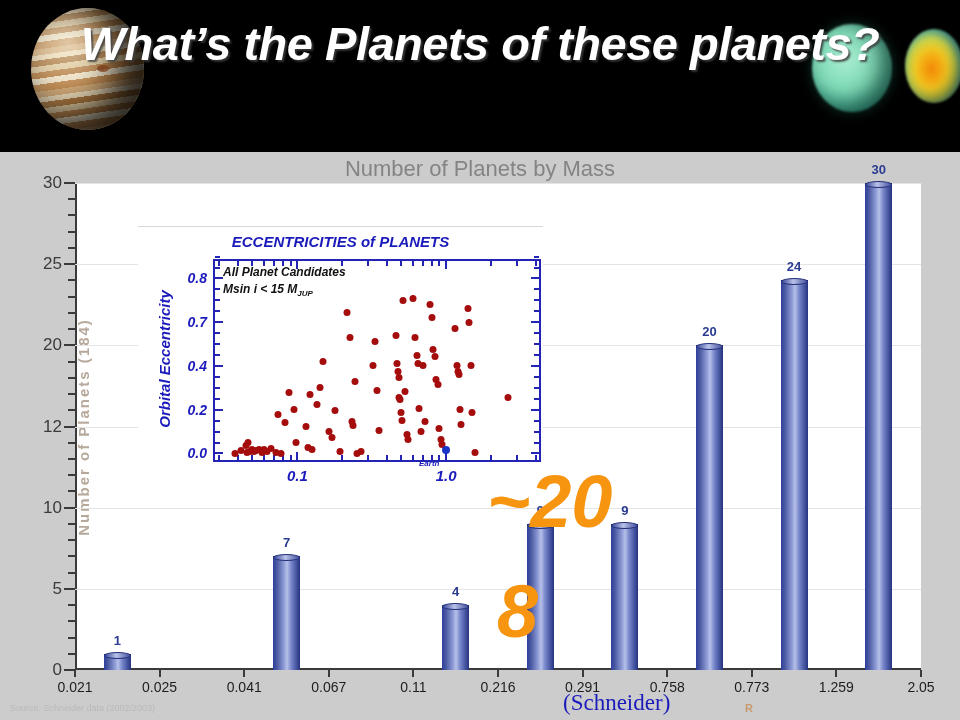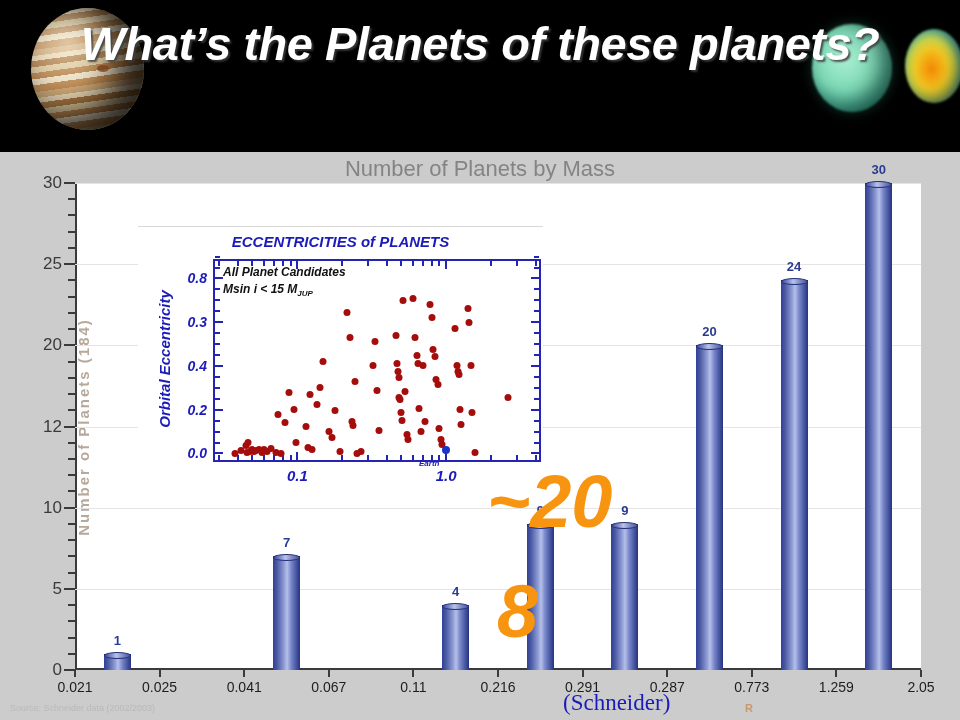--- a/index.html
+++ b/index.html
@@ -273,21 +273,21 @@
           <div class="xlabel-text" style="left: 169.2px;">0.041</div>
           <div class="tick-x" style="left: 252.8px;"></div>
           <div class="xlabel-text" style="left: 253.8px;">0.067</div>
           <div class="tick-x" style="left: 337.4px;"></div>
           <div class="xlabel-text" style="left: 338.4px;">0.11</div>
           <div class="tick-x" style="left: 422px;"></div>
           <div class="xlabel-text" style="left: 423px;">0.216</div>
           <div class="tick-x" style="left: 506.6px;"></div>
           <div class="xlabel-text" style="left: 507.6px;">0.291</div>
           <div class="tick-x" style="left: 591.2px;"></div>
-          <div class="xlabel-text" style="left: 592.2px;">0.287</div>
+          <div class="xlabel-text" style="left: 592.2px;">0.758</div>
           <div class="tick-x" style="left: 675.8px;"></div>
           <div class="xlabel-text" style="left: 676.8px;">0.773</div>
           <div class="tick-x" style="left: 760.4px;"></div>
           <div class="xlabel-text" style="left: 761.4px;">1.259</div>
           <div class="tick-x" style="left: 845px;"></div>
           <div class="xlabel-text" style="left: 846px;">2.05</div>
         </div>
       <div id="bars-layer">
           <div class="bar" style="left: 28.8px; height: 16.2333px;"></div>
           <div class="bar-value" style="left: 42.3px; top: 449.767px;">1</div>
@@ -336,21 +336,21 @@
               <div class="itick-yr" style="top: 103.967px;"></div>
               <div class="inset-ylab" style="top: 104.967px;">0.4</div>
               <div class="itick-y minor" style="top: 93.033px;"></div>
               <div class="itick-yr minor" style="top: 93.033px;"></div>
               <div class="itick-y minor" style="top: 82.0989px;"></div>
               <div class="itick-yr minor" style="top: 82.0989px;"></div>
               <div class="itick-y minor" style="top: 71.1648px;"></div>
               <div class="itick-yr minor" style="top: 71.1648px;"></div>
               <div class="itick-y" style="top: 60.2308px;"></div>
               <div class="itick-yr" style="top: 60.2308px;"></div>
-              <div class="inset-ylab" style="top: 61.2308px;">0.3</div>
+              <div class="inset-ylab" style="top: 61.2308px;">0.7</div>
               <div class="itick-y minor" style="top: 49.2967px;"></div>
               <div class="itick-yr minor" style="top: 49.2967px;"></div>
               <div class="itick-y minor" style="top: 38.3626px;"></div>
               <div class="itick-yr minor" style="top: 38.3626px;"></div>
               <div class="itick-y minor" style="top: 27.4286px;"></div>
               <div class="itick-yr minor" style="top: 27.4286px;"></div>
               <div class="itick-y" style="top: 16.4945px;"></div>
               <div class="itick-yr" style="top: 16.4945px;"></div>
               <div class="inset-ylab" style="top: 17.4945px;">0.8</div>
               <div class="itick-y minor" style="top: 5.56044px;"></div>

